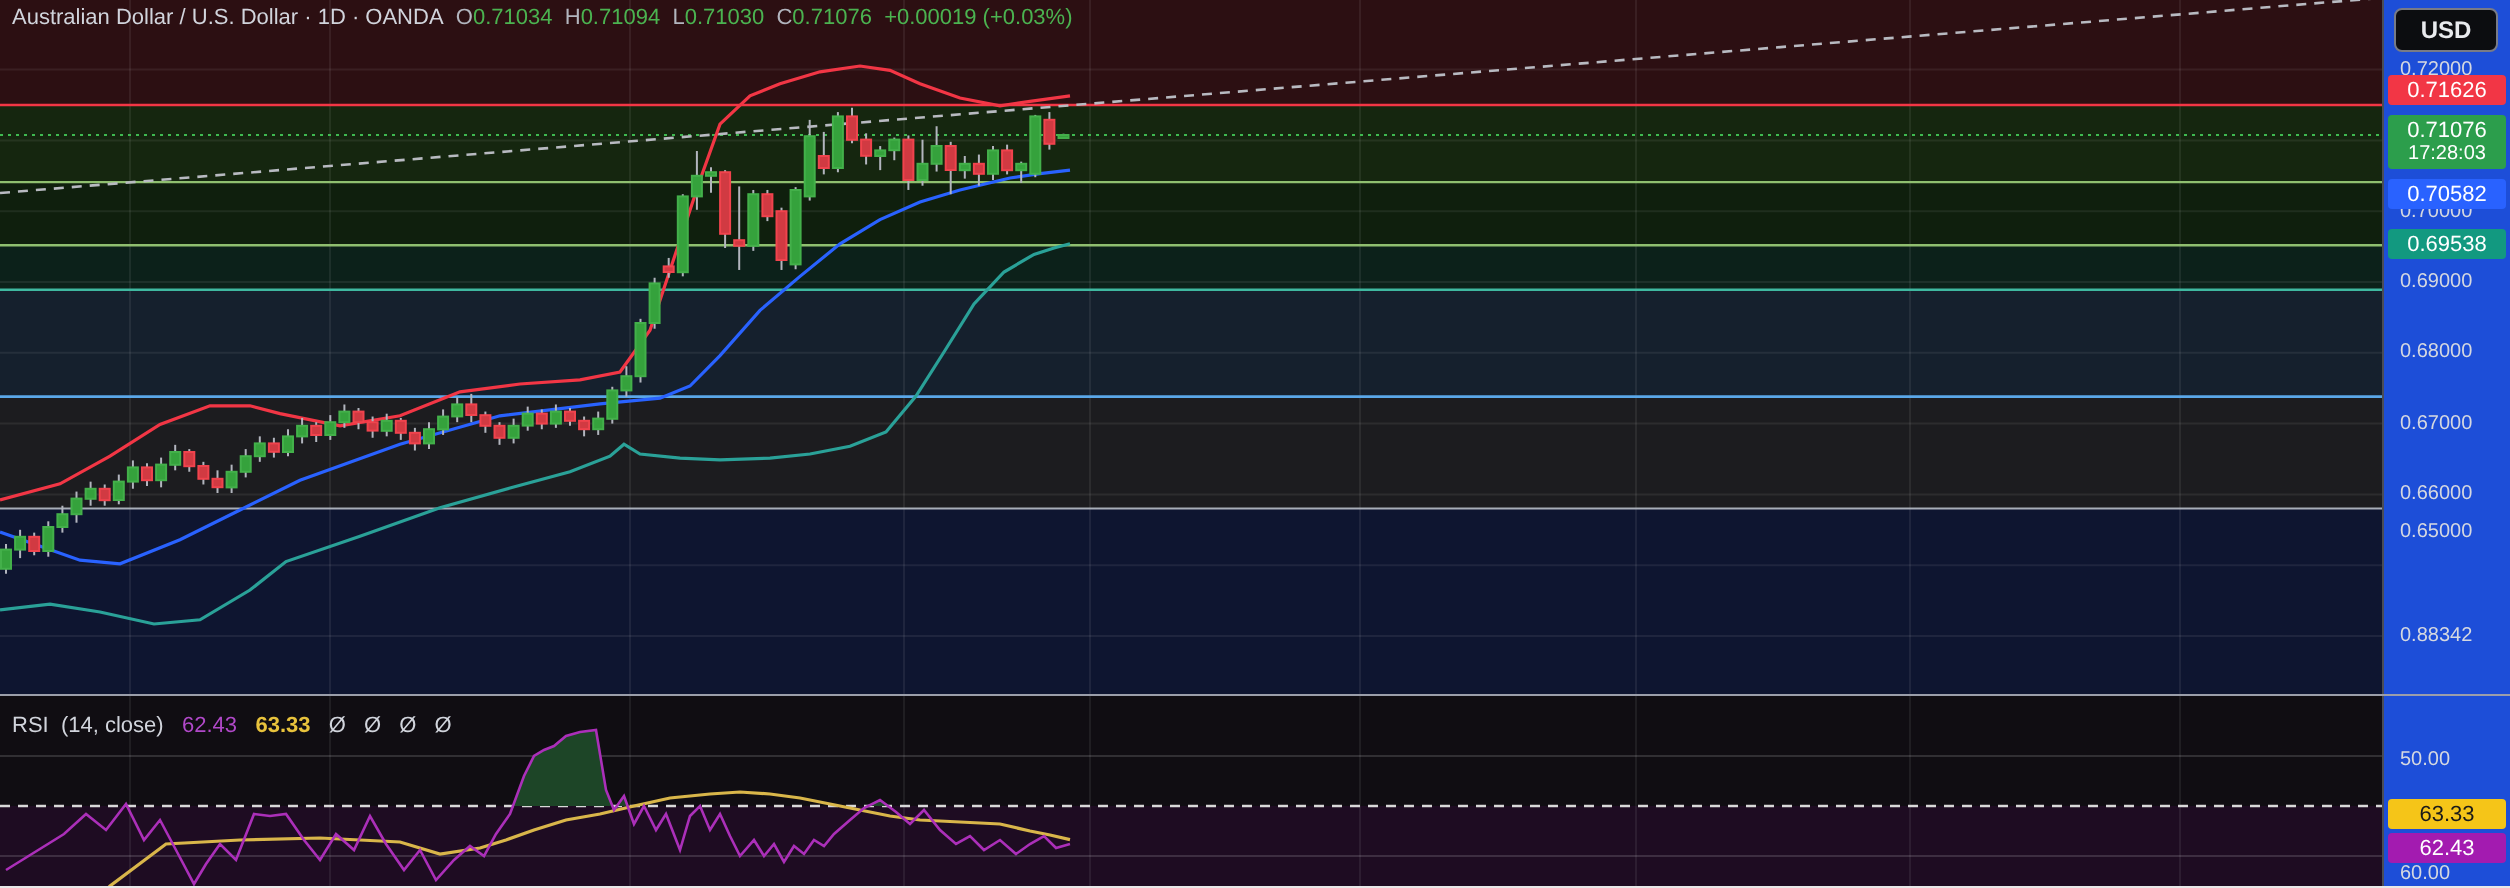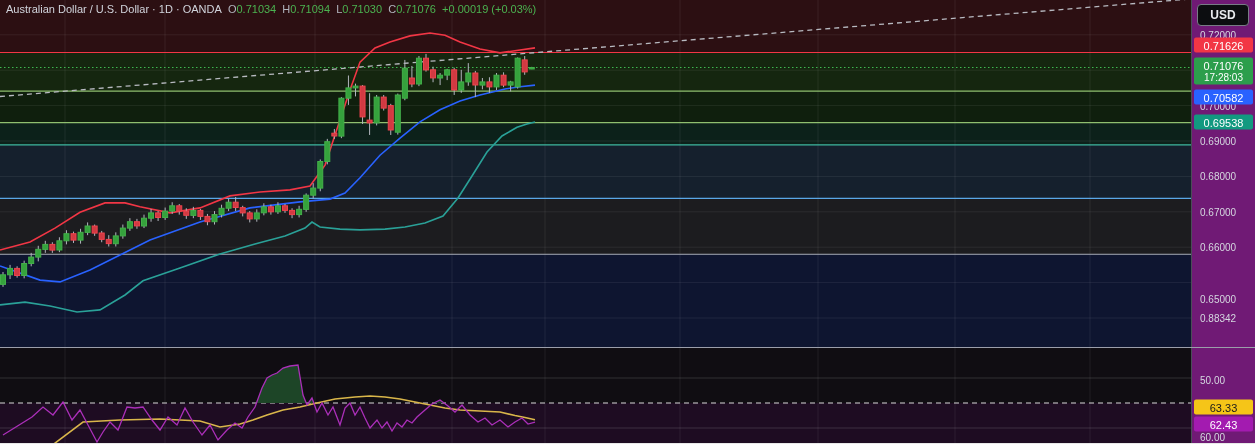--- a/index.html
+++ b/index.html
@@ -8,21 +8,21 @@
   #chart-svg{position:absolute;left:0;top:0;}
   .hdr{position:absolute;left:6px;font-size:11px;line-height:14px;color:#d1d4dc;white-space:nowrap;z-index:5;}
   .hdr .dim{color:#b2b5be;}
   .hdr .up{color:#4bb350;}
   .hdr .blue{color:#4a7dff;}
   .hdr .red{color:#f23645;}
   .hdr .teal{color:#2aa198;}
   .hdr .purple{color:#b048c8;}
   .hdr .yellow{color:#e8c23c;font-weight:bold;}
   .hdr .ghost{color:#d1d4dc;padding:0 3px;}
-  #axis{position:absolute;left:1191px;top:0;width:64px;height:444px;background:#701a75;border-left:1px solid #4a4d57;z-index:4;}
+  #axis{position:absolute;left:1191px;top:0;width:64px;height:444px;background:#1d4ed8;border-left:1px solid #4a4d57;z-index:4;}
   .tick{position:absolute;left:8px;transform:translateY(-50%);font-size:10px;color:#d5d8e0;white-space:nowrap;}
   .badge{position:absolute;left:2px;right:3px;transform:translateY(-50%);border-radius:2px;
          font-size:11px;color:#fff;text-align:center;padding:1.5px 0;line-height:12px;white-space:nowrap;}
   .badge .sub{display:block;font-size:10px;}
   #usd-btn{position:absolute;left:5px;top:4px;width:50px;height:20px;border:1px solid #787b86;border-radius:4px;
            color:#e8eaed;font-size:12px;font-weight:bold;text-align:center;line-height:20px;background:#0c0d10;}
   .sep{position:absolute;left:0;width:1255px;z-index:6;}
 </style>
 </head>
 <body>
@@ -258,31 +258,41 @@
   <div class="hdr" style="top:2px;">
     <span>Australian Dollar / U.S. Dollar · 1D · OANDA</span>&nbsp;
     <span class="dim">O</span><span class="up">0.71034</span>&nbsp;
     <span class="dim">H</span><span class="up">0.71094</span>&nbsp;
     <span class="dim">L</span><span class="up">0.71030</span>&nbsp;
     <span class="dim">C</span><span class="up">0.71076</span>&nbsp;
     <span class="up">+0.00019 (+0.03%)</span>
   </div>
 
 
+  <div class="hdr" style="top:356px;">
+    <span>RSI</span>&nbsp;
+    <span>(14, close)</span>&nbsp;&nbsp;
+    <span class="purple">62.43</span>&nbsp;&nbsp;
+    <span class="yellow">63.33</span>&nbsp;
+    <span class="ghost">Ø</span>
+    <span class="ghost">Ø</span>
+    <span class="ghost">Ø</span>
+    <span class="ghost">Ø</span>
+  </div>
 
   <div id="axis">
     <div id="usd-btn">USD</div>
   <div class="tick" style="top: 34.8px;">0.72000</div>
       <div class="tick" style="top: 70.2px;">0.71000</div>
       <div class="tick" style="top: 105.6px;">0.70000</div>
       <div class="tick" style="top: 141px;">0.69000</div>
       <div class="tick" style="top: 176.4px;">0.68000</div>
       <div class="tick" style="top: 211.8px;">0.67000</div>
       <div class="tick" style="top: 247.2px;">0.66000</div>
-      <div class="tick" style="top: 299px;">0.65000</div>
+      <div class="tick" style="top: 266px;">0.65000</div>
       <div class="tick" style="top: 318px;">0.88342</div>
       <div class="tick" style="top: 380px;">50.00</div>
       <div class="tick" style="top: 437px;">60.00</div>
       <div class="badge" style="top: 45px; background: rgb(242, 54, 69); color: rgb(255, 255, 255);">0.71626</div>
       <div class="badge" style="top: 71px; background: rgb(44, 158, 76); color: rgb(255, 255, 255);">0.71076<span class="sub">17:28:03</span></div>
       <div class="badge" style="top: 97px; background: rgb(41, 98, 255); color: rgb(255, 255, 255);">0.70582</div>
       <div class="badge" style="top: 122px; background: rgb(18, 153, 128); color: rgb(255, 255, 255);">0.69538</div>
       <div class="badge" style="top: 407px; background: rgb(245, 197, 24); color: rgb(26, 26, 26);">63.33</div>
       <div class="badge" style="top: 424px; background: rgb(163, 27, 176); color: rgb(255, 255, 255);">62.43</div>
     </div>

